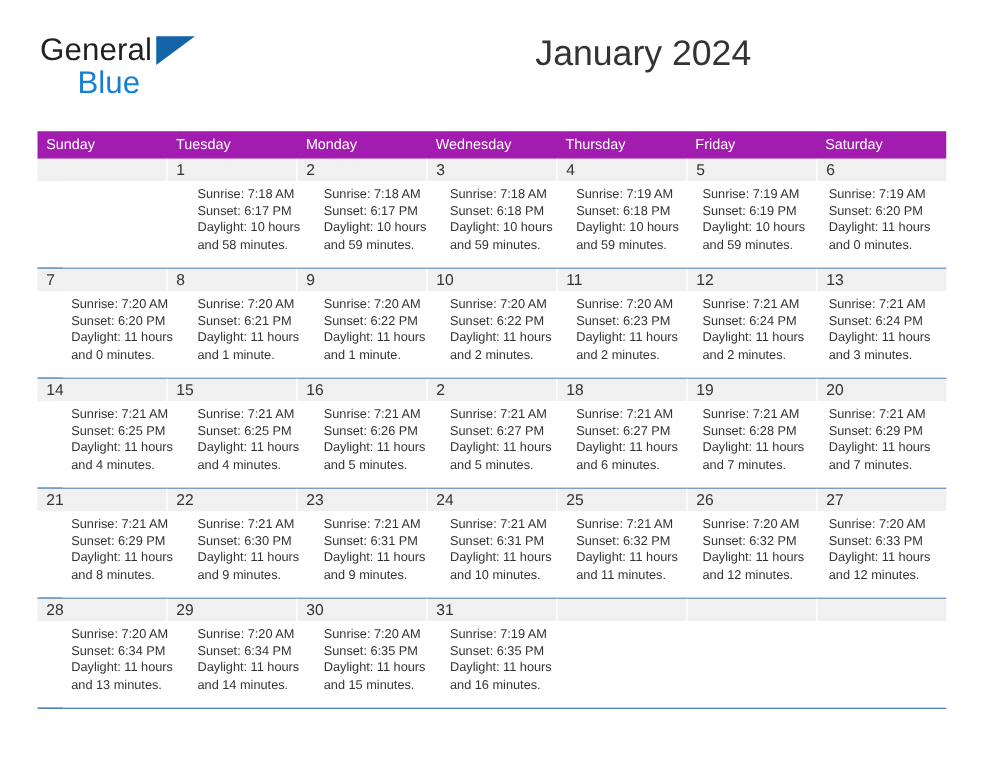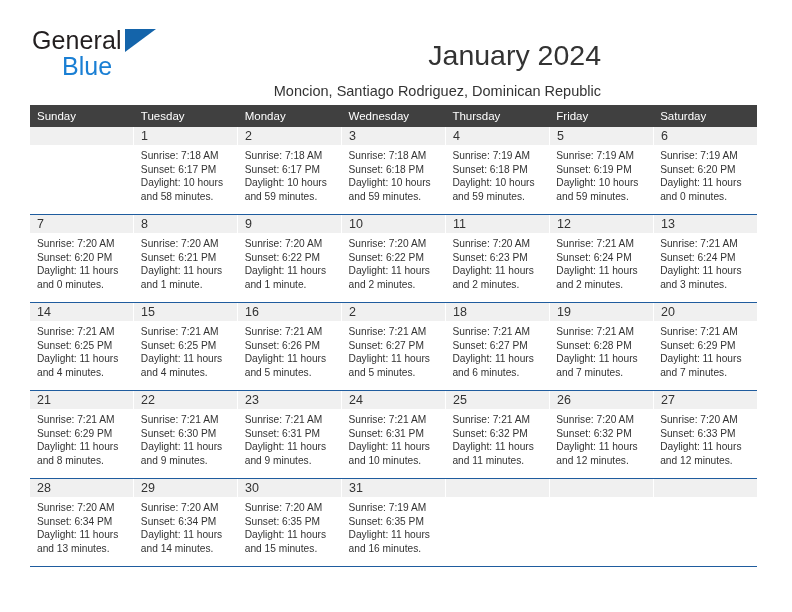--- a/index.html
+++ b/index.html
@@ -60,21 +60,21 @@
     left: 32px;
     top: 26px;
     font-size: 25px;
     color: #1a7fd4;
     font-family: "Liberation Sans", sans-serif;
     text-align: right;
   }
   .title-block {
     position: absolute;
     right: 0;
-    top: 12px;
+    top: 0;
     text-align: right;
     width: 520px;
   }
   .cal-title {
     font-size: 28.5px;
     color: #333333;
     line-height: 34px;
     white-space: nowrap;
   }
   .cal-subtitle {
@@ -87,21 +87,21 @@
 
   
   .calendar {
     position: absolute;
     left: 30px;
     top: 105px;
     width: 727px;
   }
   .weekday-row {
     display: flex;
-    background: #404040;
+    background: #a21caf;
     height: 22px;
   }
   .weekday {
     flex: 1 1 0;
     color: #ffffff;
     font-size: 11.5px;
     line-height: 22px;
     padding-left: 7px;
     box-sizing: border-box;
     white-space: nowrap;
@@ -125,20 +125,21 @@
     padding-left: 7px;
     box-sizing: border-box;
     color: #333333;
     border-right: 1px solid #ffffff;
   }
   .daynum:last-child { border-right: none; }
   .info-row {
     display: flex;
     height: 69px;
     background: #ffffff;
+    margin-left: 20px;
   }
   .cell-info {
     flex: 1 1 0;
     padding: 4px 6px 0 7px;
     box-sizing: border-box;
     font-size: 10.2px;
     line-height: 13.6px;
     color: #333333;
     overflow: hidden;
   }
@@ -152,21 +153,20 @@
   <div class="header">
 
     <div class="brand">
       <span class="brand-general">General</span>
       <span class="brand-triangle"></span>
       <span class="brand-blue">Blue</span>
     </div>
 
     <div class="title-block">
       <div class="cal-title">January 2024</div>
-      <div class="cal-subtitle">Moncion, Santiago Rodriguez, Dominican Republic</div>
     </div>
 
   </div>
 
   <div class="calendar">
     <div class="weekday-row" id="weekday-row">
         <div class="weekday">Sunday</div>
         <div class="weekday">Tuesday</div>
         <div class="weekday">Monday</div>
         <div class="weekday">Wednesday</div>

